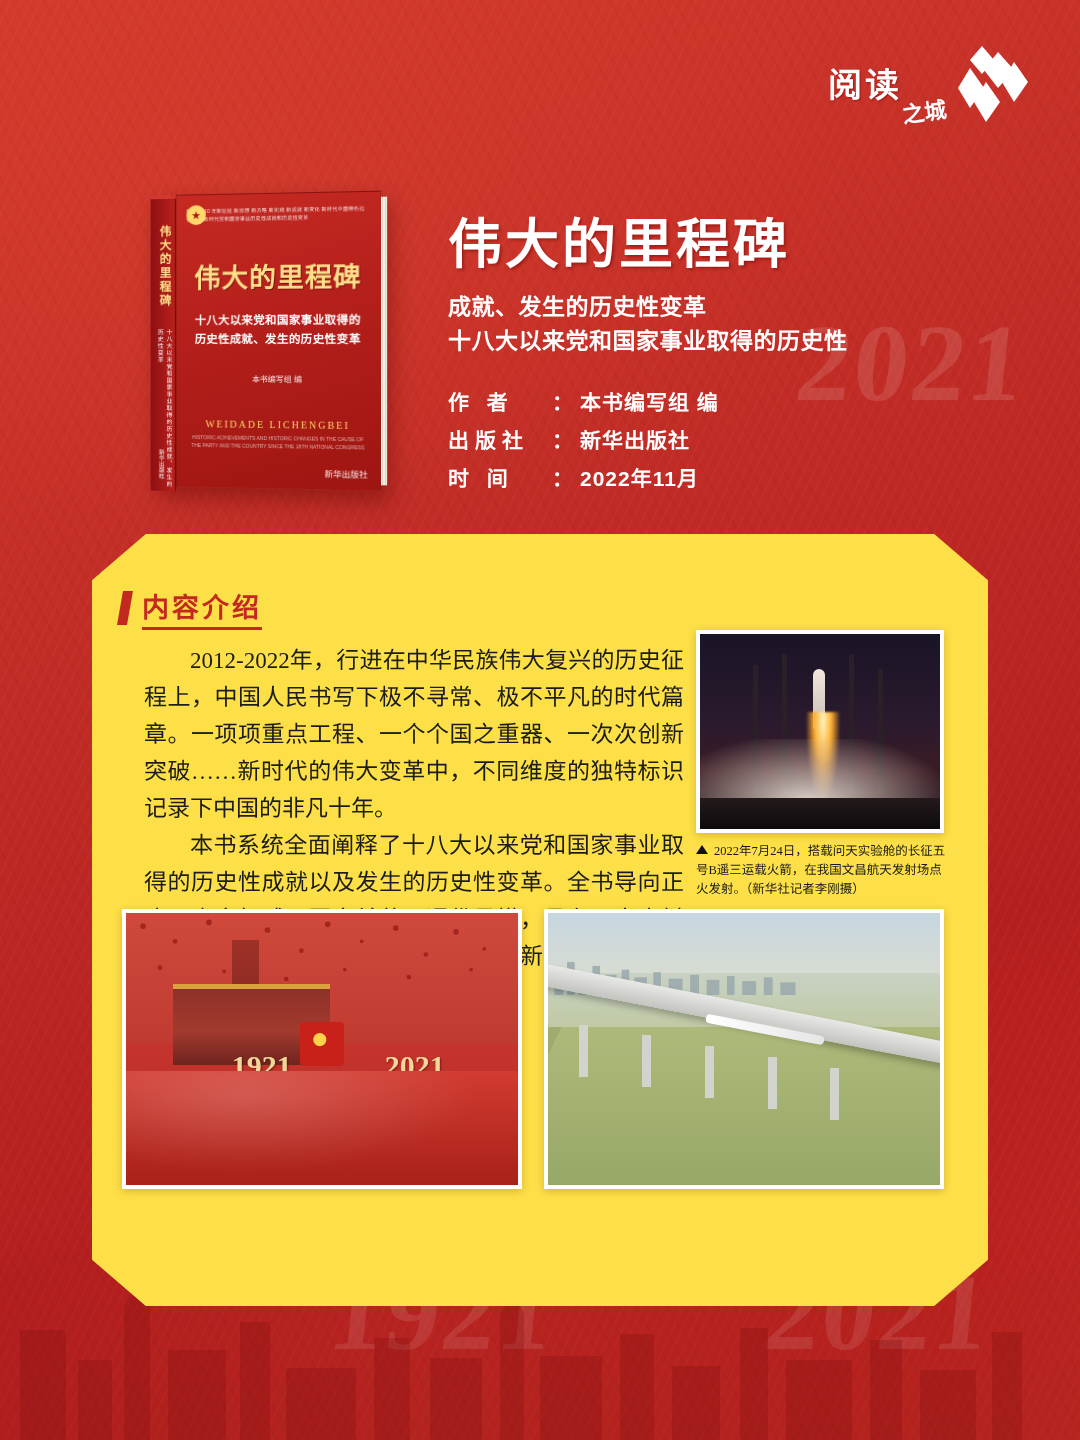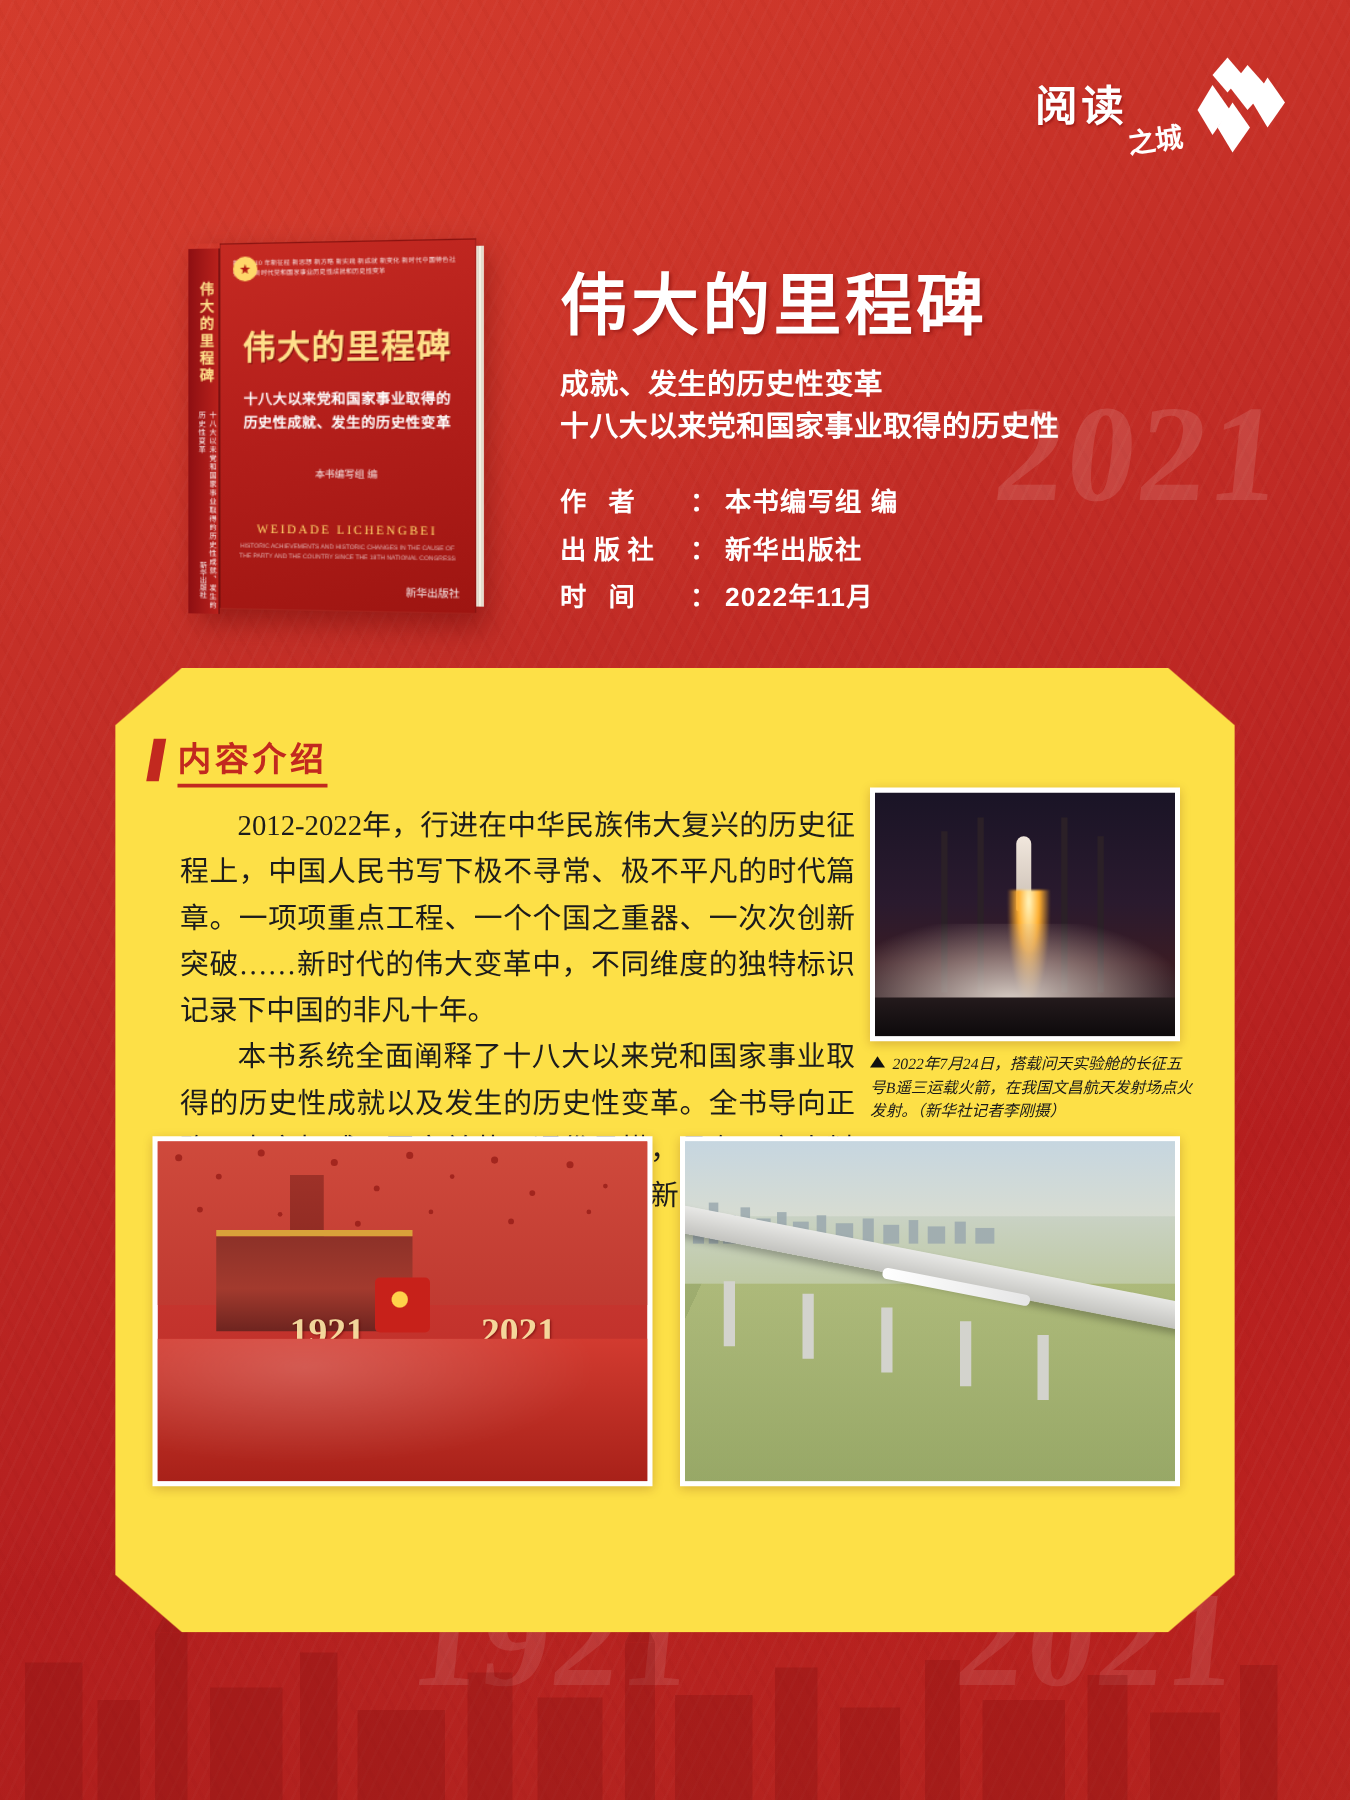--- a/index.html
+++ b/index.html
@@ -271,21 +271,20 @@
   .photo-bridge { left: 452px; top: 375px; width: 400px; height: 280px; }
 
   .photo-img { width: 100%; height: 100%; position: relative; overflow: hidden; }
 
   .caption {
     position: absolute;
     font-family: "Liberation Serif", "DejaVu Serif", serif;
     font-size: 12.5px;
     line-height: 19px;
     color: #1a1a1a;
-    font-style: italic;
   }
   .cap-rocket { left: 604px; top: 308px; width: 258px; }
   .cap-square { left: 30px; top: 664px; width: 406px; }
   .cap-bridge { left: 452px; top: 664px; width: 406px; }
   .cap-tri {
     display: inline-block;
     width: 0; height: 0;
     border-left: 6px solid transparent;
     border-right: 6px solid transparent;
     border-bottom: 9px solid #111;

